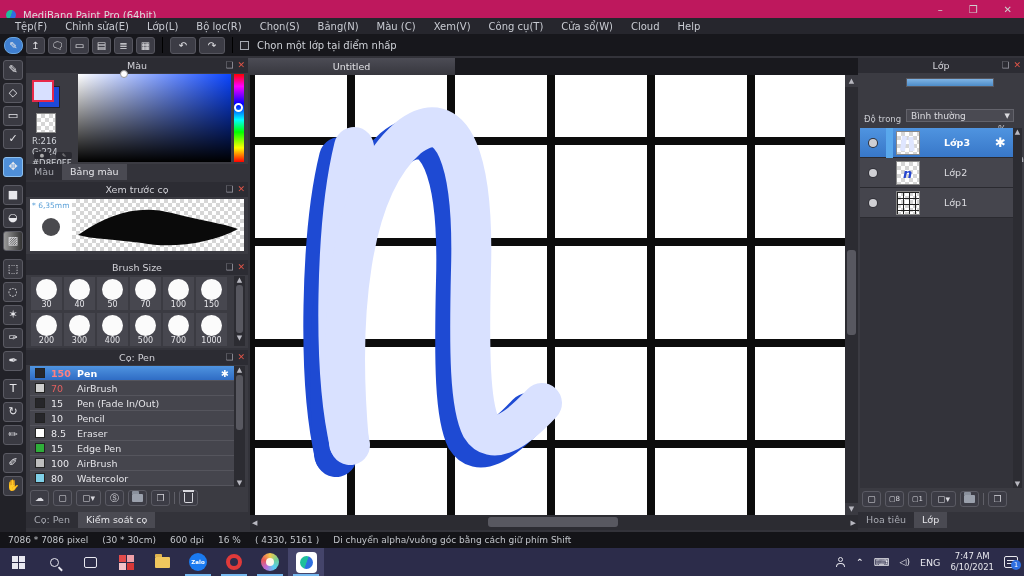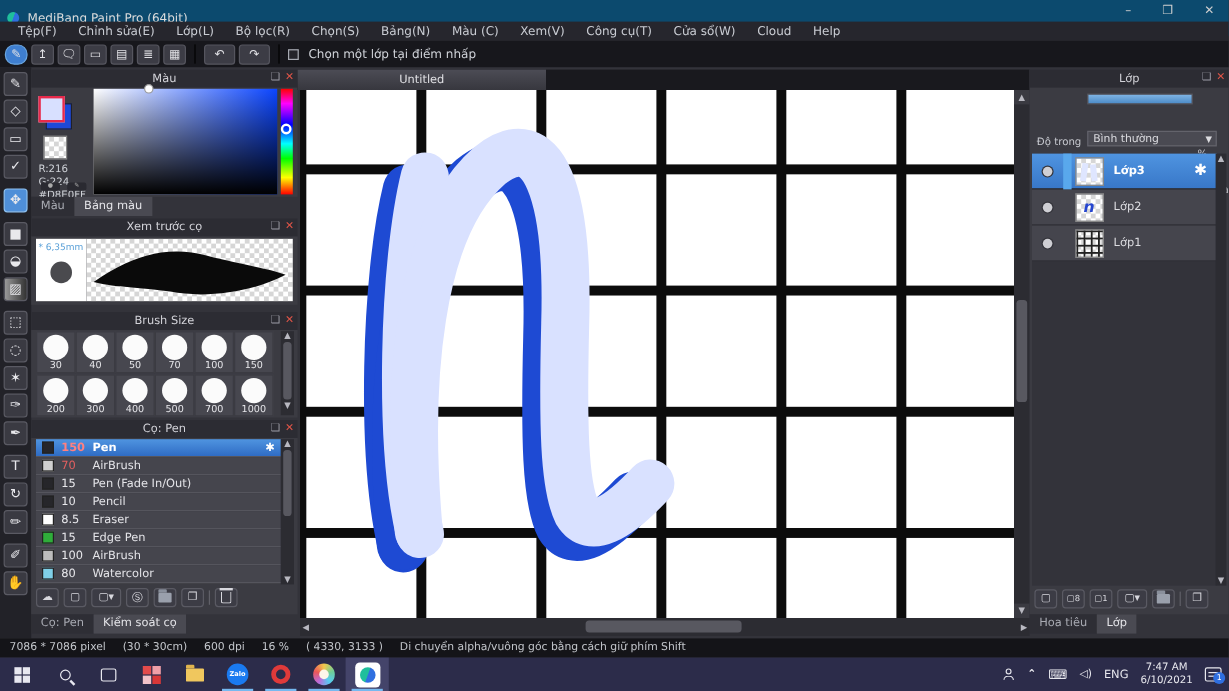--- a/index.html
+++ b/index.html
@@ -2,21 +2,21 @@
 <html><head>
 <meta charset="utf-8">
 <style>
   * { margin:0; padding:0; box-sizing:border-box; }
   html,body { width:1024px; height:576px; }
   body { font-family:"DejaVu Sans","Liberation Sans",sans-serif; background:#333; }
   #screen { position:relative; width:1024px; height:576px; overflow:hidden; background:#33333a; }
   .abs { position:absolute; }
 
   
-  .titlebar { left:0; top:0; width:1024px; height:30px; background:#0c4a6e; color:#dcdcdc; font-size:10px; display:flex; align-items:center; }
+  .titlebar { left:0; top:0; width:1024px; height:30px; background:#be185d; color:#dcdcdc; font-size:10px; display:flex; align-items:center; }
   .applogo { width:10px; height:10px; border-radius:50%; background:linear-gradient(110deg,#1fbf9c 48%,#2f6fe0 52%); margin:0 7px 0 6px; }
   .winbtns { position:absolute; right:4px; top:0; height:18px; display:flex; align-items:center; gap:26px; color:#cfcfcf; font-size:10px; padding-right:8px; }
   .menubar { left:0; top:18px; width:1024px; height:16px; background:#26262d; color:#c9ccd3; font-size:10px; display:flex; align-items:center; padding-left:6px; }
   .menubar span { padding:0 9px; }
 
   
   .toolbar { left:0; top:34px; width:1024px; height:22px; background:#17171c; display:flex; align-items:center; padding-left:4px; gap:3px; }
   .tbtn { width:19px; height:17px; background:#3c3c45; border:1px solid #55555e; border-radius:3px; color:#e2e2e6; font-size:10px; display:flex; align-items:center; justify-content:center; }
   .tbtn.blue { background:#3f7fd0; border-color:#6aa6e0; border-radius:8px; }
   .tsep { width:1px; height:16px; background:#000; margin:0 4px; }
@@ -65,21 +65,21 @@
   .dtab.on { background:linear-gradient(180deg,#4c4c55,#37373e); color:#e0e0e4; }
   .canvas { left:250px; top:75px; width:595px; height:440px; background-color:#fff;
     background-image:linear-gradient(90deg,#0c0c0c 8px,transparent 8px), linear-gradient(180deg,#0c0c0c 8px,transparent 8px);
     background-size:100px 100%,100% 101px; background-position:-3px 0,0 62px; }
   .hthumb { background:#585860; border-radius:3px; }
 
   
   .lrow { height:30px; border-bottom:1px solid #2a2a30; background:#45454d; display:flex; align-items:center; position:relative; }
   .lrow .eye { width:8px; height:8px; border-radius:50%; background:#cfcfd4; margin:0 9px; box-shadow:0 0 0 1px #33333a; }
   .lthumb { width:24px; height:24px; border:1px solid #888; position:relative; overflow:hidden; }
-  .lname { font-size:9.5px; color:#dcdce0; margin-left:8px; }
+  .lname { font-size:9.5px; color:#dcdce0; margin-left:24px; }
   .lrow.sel { background:linear-gradient(180deg,#4f94e0,#3877c8); }
   .lrow.sel .lname { color:#fff; font-weight:bold; }
   .ddl { background:#4a4a52; border:1px solid #63636b; color:#dcdce0; font-size:9px; height:13px; line-height:12px; padding:0 4px; position:relative; }
   .small { font-size:8.5px; color:#c8cad0;margin-top:36px; }
 
   
   .statusbar { left:0; top:532px; width:1024px; height:16px; background:#141418; color:#c2c5ca; font-size:9px; display:flex; align-items:center; gap:14px; padding-left:8px; }
   .taskbar { left:0; top:548px; width:1024px; height:28px; background:#2c2c4a; display:flex; align-items:center; }
   .tslot { width:36px; height:28px; display:flex; align-items:center; justify-content:center; position:relative; }
   .tslot.open::after { content:''; position:absolute; bottom:0; left:5px; width:26px; height:2px; background:#76b9f0; }
@@ -464,21 +464,21 @@
   <div class="abs tabrow" style="left:858px;top:512px">
     <div class="ptab">Hoa tiêu</div>
     <div class="ptab on">Lớp</div>
   </div>
 
   <div class="abs statusbar">
     <span>7086 * 7086 pixel</span>
     <span>(30 * 30cm)</span>
     <span>600 dpi</span>
     <span>16 %</span>
-    <span>( 4330, 3133 )</span>
+    <span>( 4330, 5161 )</span>
     <span>Di chuyển alpha/vuông góc bằng cách giữ phím Shift</span>
   </div>
 
   <div class="abs taskbar">
     <div class="tslot">
         <span class="winlogo">
           <i></i>
           <i></i>
           <i></i>
           <i></i>

